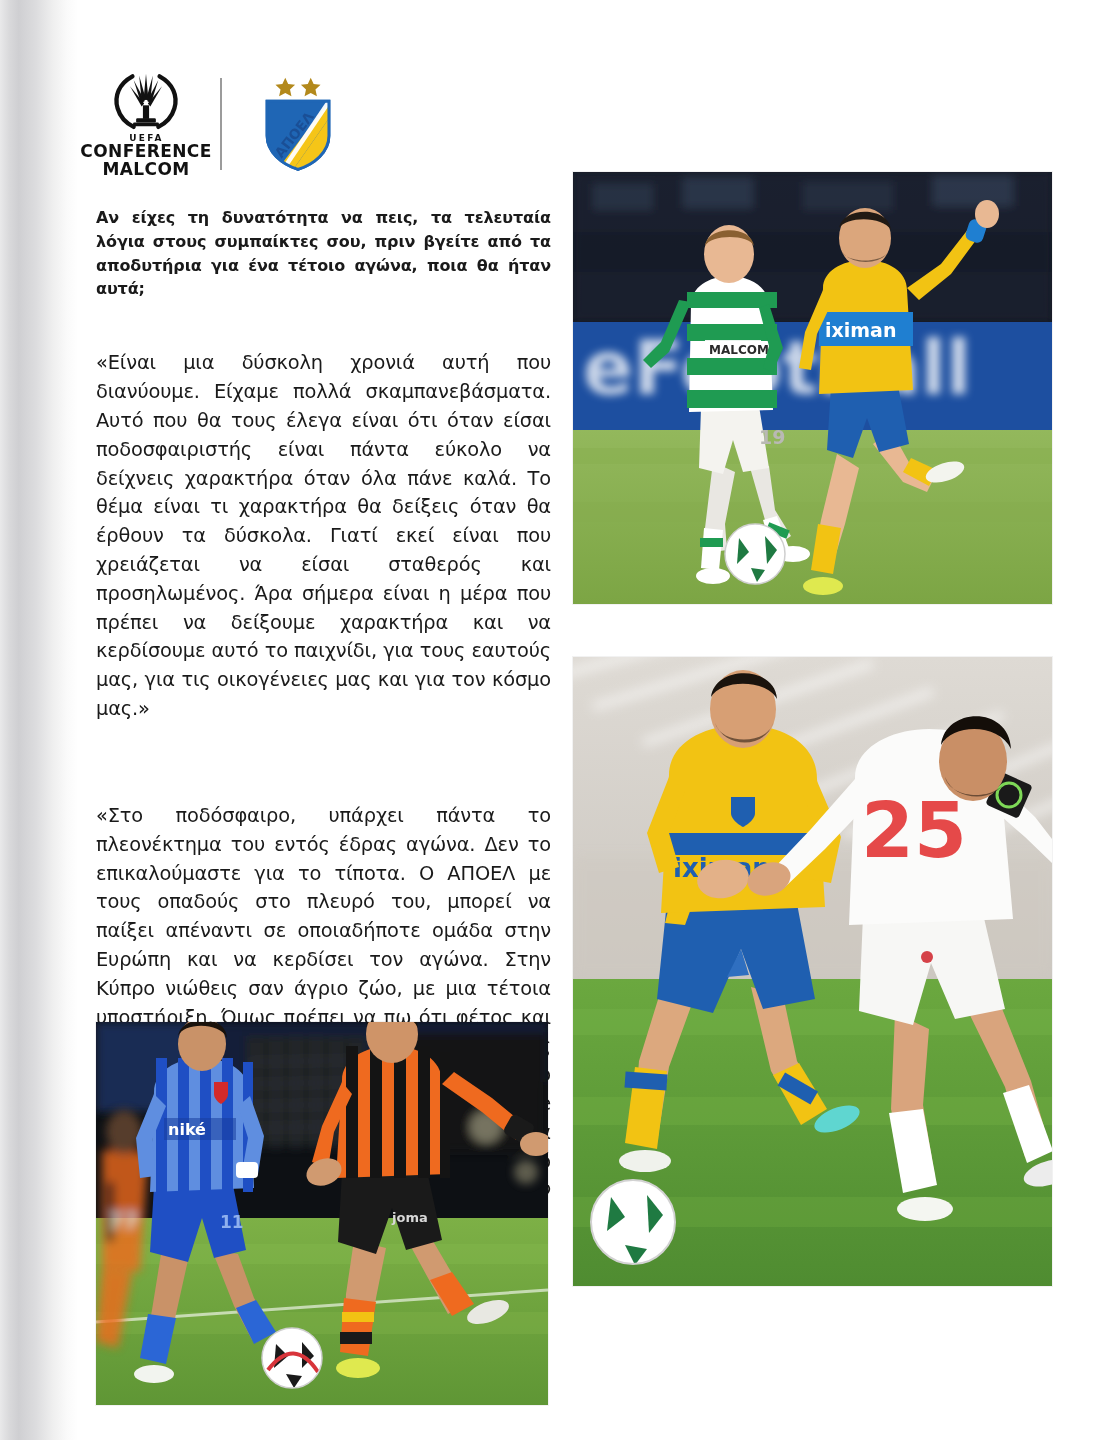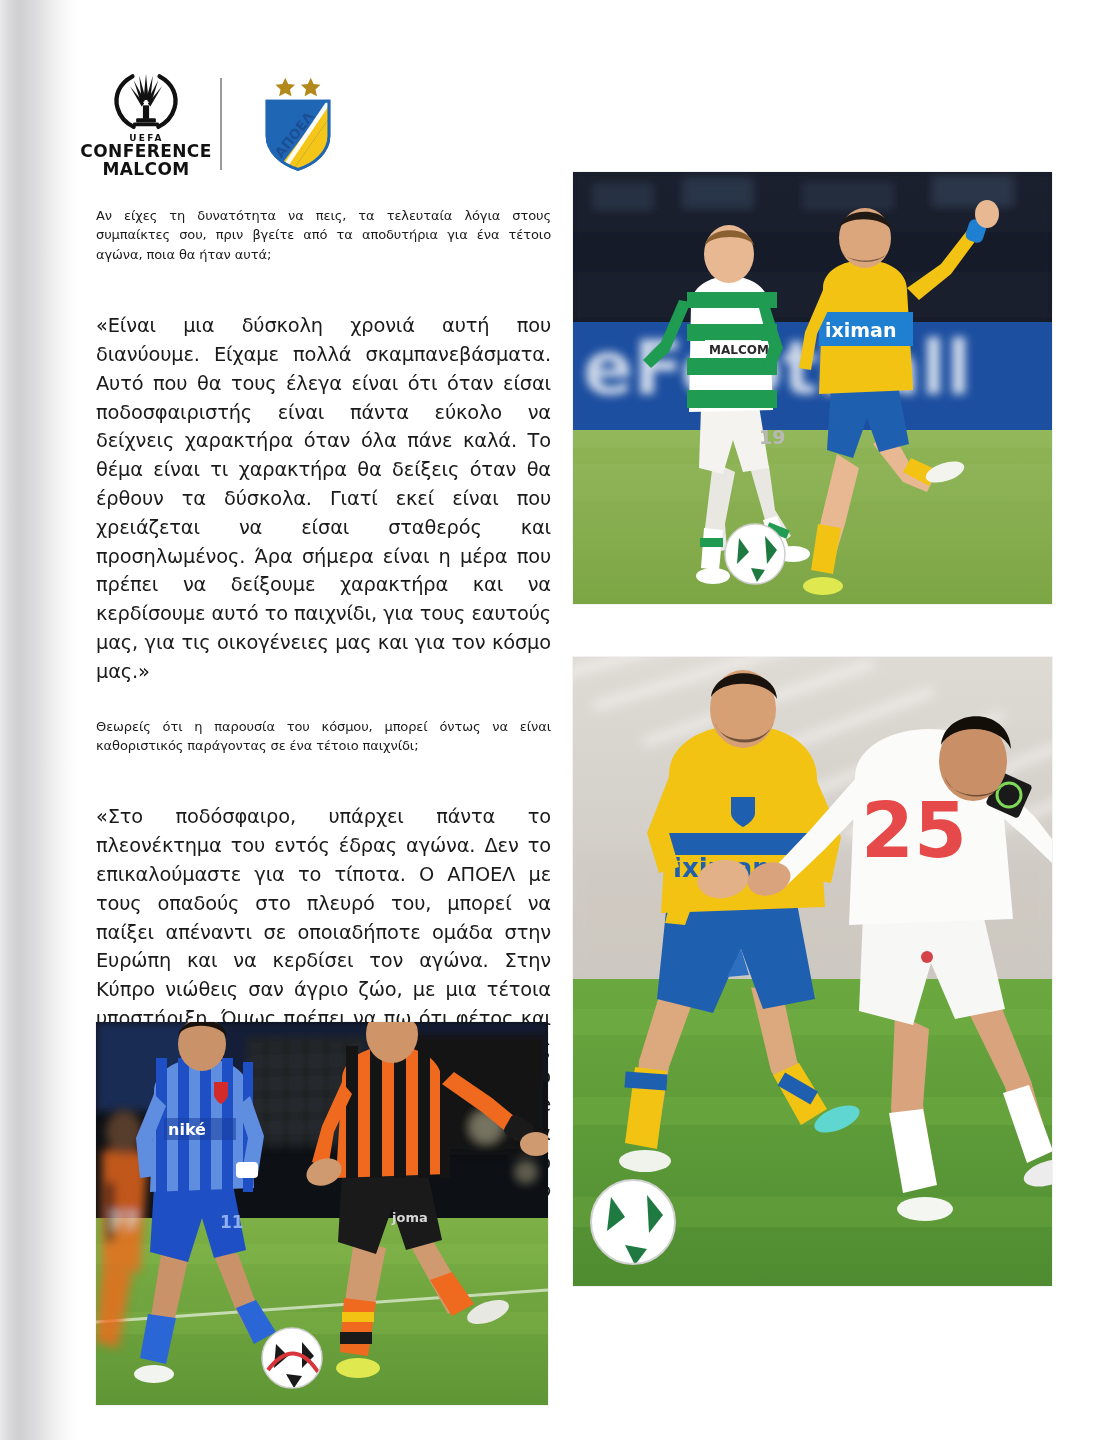--- a/index.html
+++ b/index.html
@@ -82,22 +82,22 @@
     top: 206px;
     width: 455px;
   }
   p {
     margin: 0;
     color: #1a1a1a;
     text-align: justify;
     text-justify: inter-word;
   }
   p.question {
-    font-weight: 400;
-    font-size: 13px;
+    font-weight: 700;
+    font-size: 16px;
     line-height: 1.49;
     letter-spacing: -0.1px;
   }
   p.answer {
     font-weight: 400;
     font-size: 19.4px;
     line-height: 1.485;
     letter-spacing: -0.15px;
     margin-top: 20px;
   }
@@ -178,21 +178,20 @@
 
       <text x="50" y="70" transform="rotate(-52 50 70)" text-anchor="middle" font-family="'DejaVu Sans','Liberation Sans',sans-serif" font-size="15" font-weight="700" fill="#1a4f96">ΑΠΟΕΛ</text>
     </svg>
   </div>
 
   <div class="text-col">
     <p class="question">Αν είχες τη δυνατότητα να πεις, τα τελευταία λόγια στους συμπαίκτες σου, πριν βγείτε από τα αποδυτήρια για ένα τέτοιο αγώνα, ποια θα ήταν αυτά;</p>
     <div class="gap-a"></div>
     <p class="answer">«Είναι μια δύσκολη χρονιά αυτή που διανύουμε. Είχαμε πολλά σκαμπανεβάσματα. Αυτό που θα τους έλεγα είναι ότι όταν είσαι ποδοσφαιριστής είναι πάντα εύκολο να δείχνεις χαρακτήρα όταν όλα πάνε καλά. Το θέμα είναι τι χαρακτήρα θα δείξεις όταν θα έρθουν τα δύσκολα. Γιατί εκεί είναι που χρειάζεται να είσαι σταθερός και προσηλωμένος. Άρα σήμερα είναι η μέρα που πρέπει να δείξουμε χαρακτήρα και να κερδίσουμε αυτό το παιχνίδι, για τους εαυτούς μας, για τις οικογένειες μας και για τον κόσμο μας.»</p>
     <div class="gap-b"></div>
-    <p class="question">Θεωρείς ότι η παρουσία του κόσμου, μπορεί όντως να είναι καθοριστικός παράγοντας σε ένα τέτοιο παιχνίδι;</p>
     <div class="gap-c"></div>
     <p class="answer">«Στο ποδόσφαιρο, υπάρχει πάντα το πλεονέκτημα του εντός έδρας αγώνα. Δεν το επικαλούμαστε για το τίποτα. Ο ΑΠΟΕΛ με τους οπαδούς στο πλευρό του, μπορεί να παίξει απέναντι σε οποιαδήποτε ομάδα στην Ευρώπη και να κερδίσει τον αγώνα. Στην Κύπρο νιώθεις σαν άγριο ζώο, με μια τέτοια υποστήριξη. Όμως πρέπει να πω ότι φέτος και στους εκτός έδρας αγώνες, οι οπαδοί, μας έκαναν να νιώθουμε λες και παίζουμε στο σπίτι μας. Ας μη ξεχνάμε ότι στο Conference League είμαστε η μοναδική αήττητη ομάδα εκτός έδρας. Ελπίζω να τους χαρίσουμε αυτό που όλοι προσδοκούμε. Την πρόκριση στην επόμενη φάση.»</p>
   </div>
 
   <div class="photo" id="photo-top-right">
     <svg viewBox="0 0 479 432" preserveAspectRatio="xMidYMid slice" aria-hidden="true">
       <defs>
         <linearGradient id="p1sky" x1="0" y1="0" x2="0" y2="1">
           <stop offset="0" stop-color="#171c28"></stop>
             <stop offset="1" stop-color="#0c1018"></stop>

